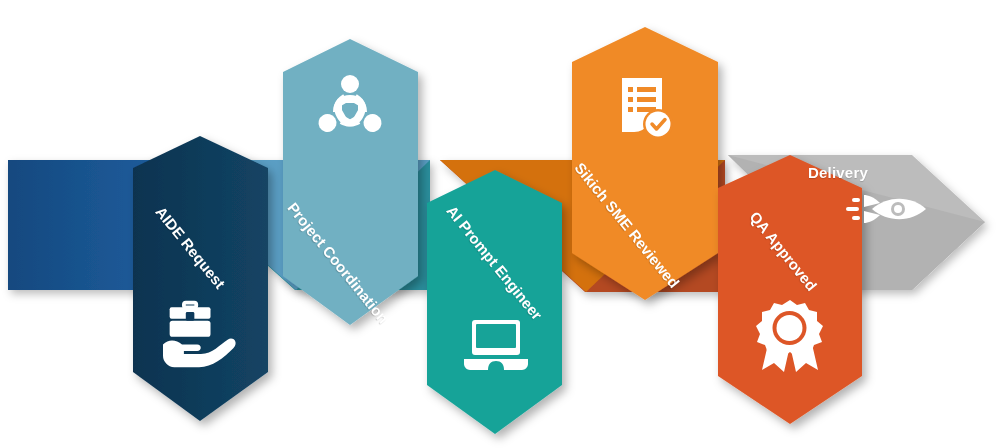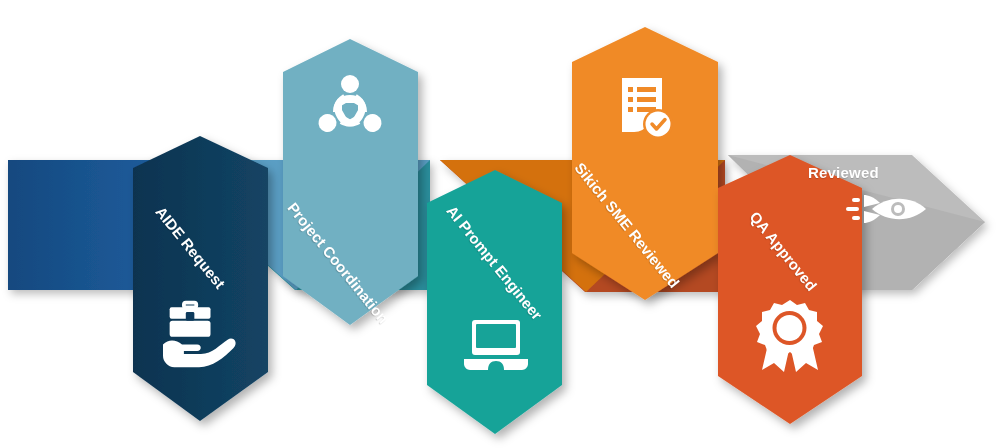--- a/index.html
+++ b/index.html
@@ -173,15 +173,15 @@
   <div class="lbl diag" style="left:159px;top:200px;transform:rotate(51deg);">AIDE Request</div>
 
   <div class="lbl diag" style="left:291px;top:196px;transform:rotate(51deg);">Project Coordination</div>
 
   <div class="lbl diag" style="left:450px;top:199px;transform:rotate(51deg);">AI Prompt Engineer</div>
 
   <div class="lbl diag" style="left:578px;top:156px;transform:rotate(51deg);">Sikich SME Reviewed</div>
 
   <div class="lbl diag" style="left:753px;top:205px;transform:rotate(51deg);">QA Approved</div>
 
-  <div class="lbl flat" style="left:808px;top:164px;">Reviewed</div>
+  <div class="lbl flat" style="left:808px;top:164px;">Delivery</div>
 
 </div>
 
 </body></html>

